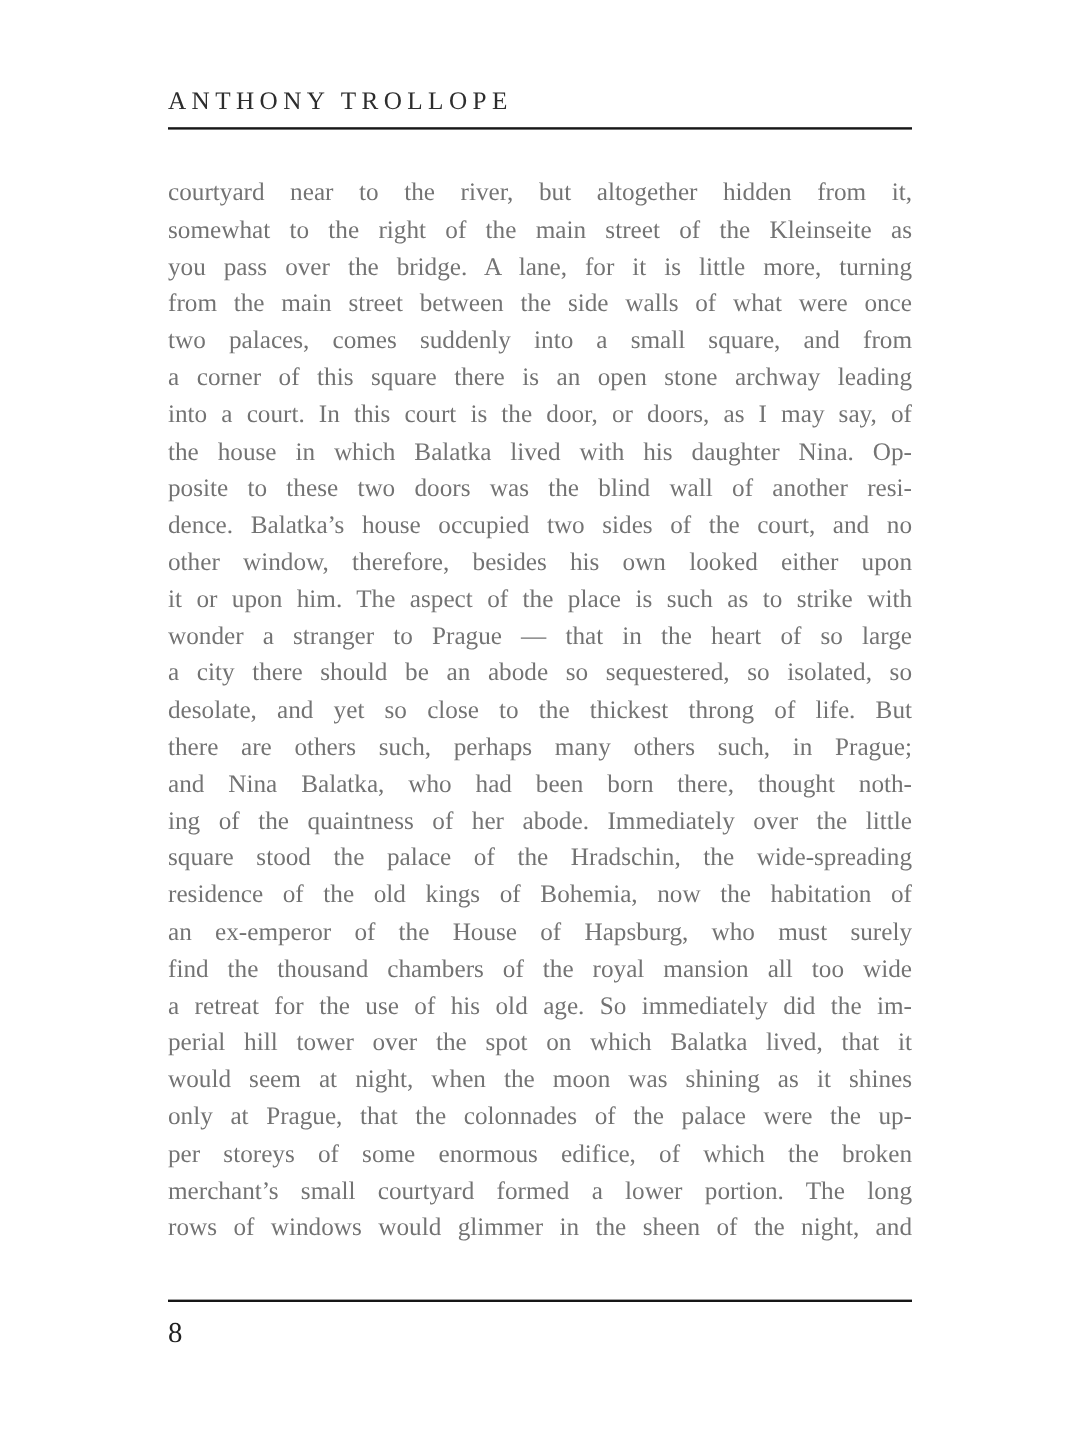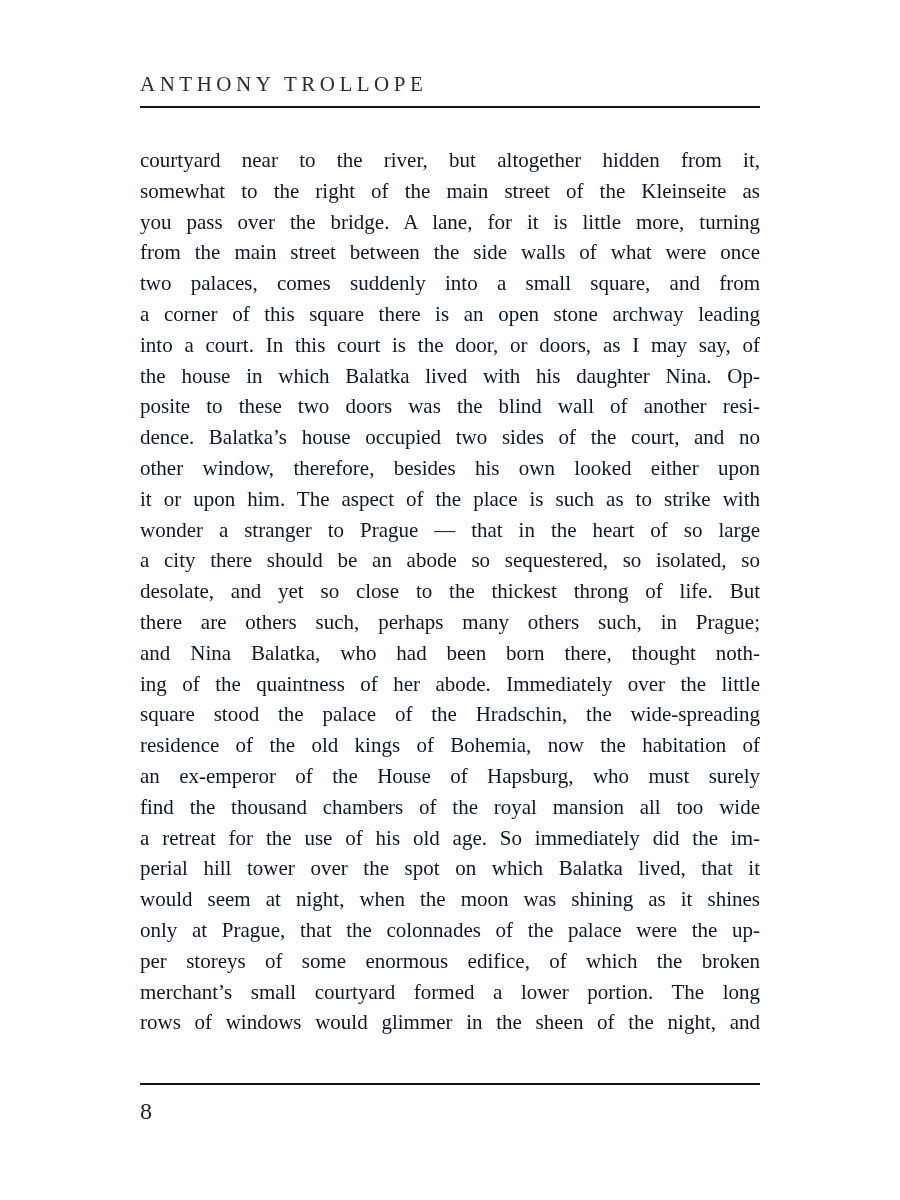--- a/index.html
+++ b/index.html
@@ -38,21 +38,21 @@
   .header-rule {
     margin-top: 9px;
   }
   .body-text {
     position: absolute;
     left: 140px;
     top: 145px;
     width: 620px;
     font-size: 21px;
     line-height: 30.8px;
-    color: #0f172a;
+    color: #737373;
     text-align: justify;
     text-align-last: justify;
     text-justify: inter-word;
     white-space: pre-line;
   }
   .page-footer {
     position: absolute;
     left: 140px;
     top: 1083px;
     width: 620px;

